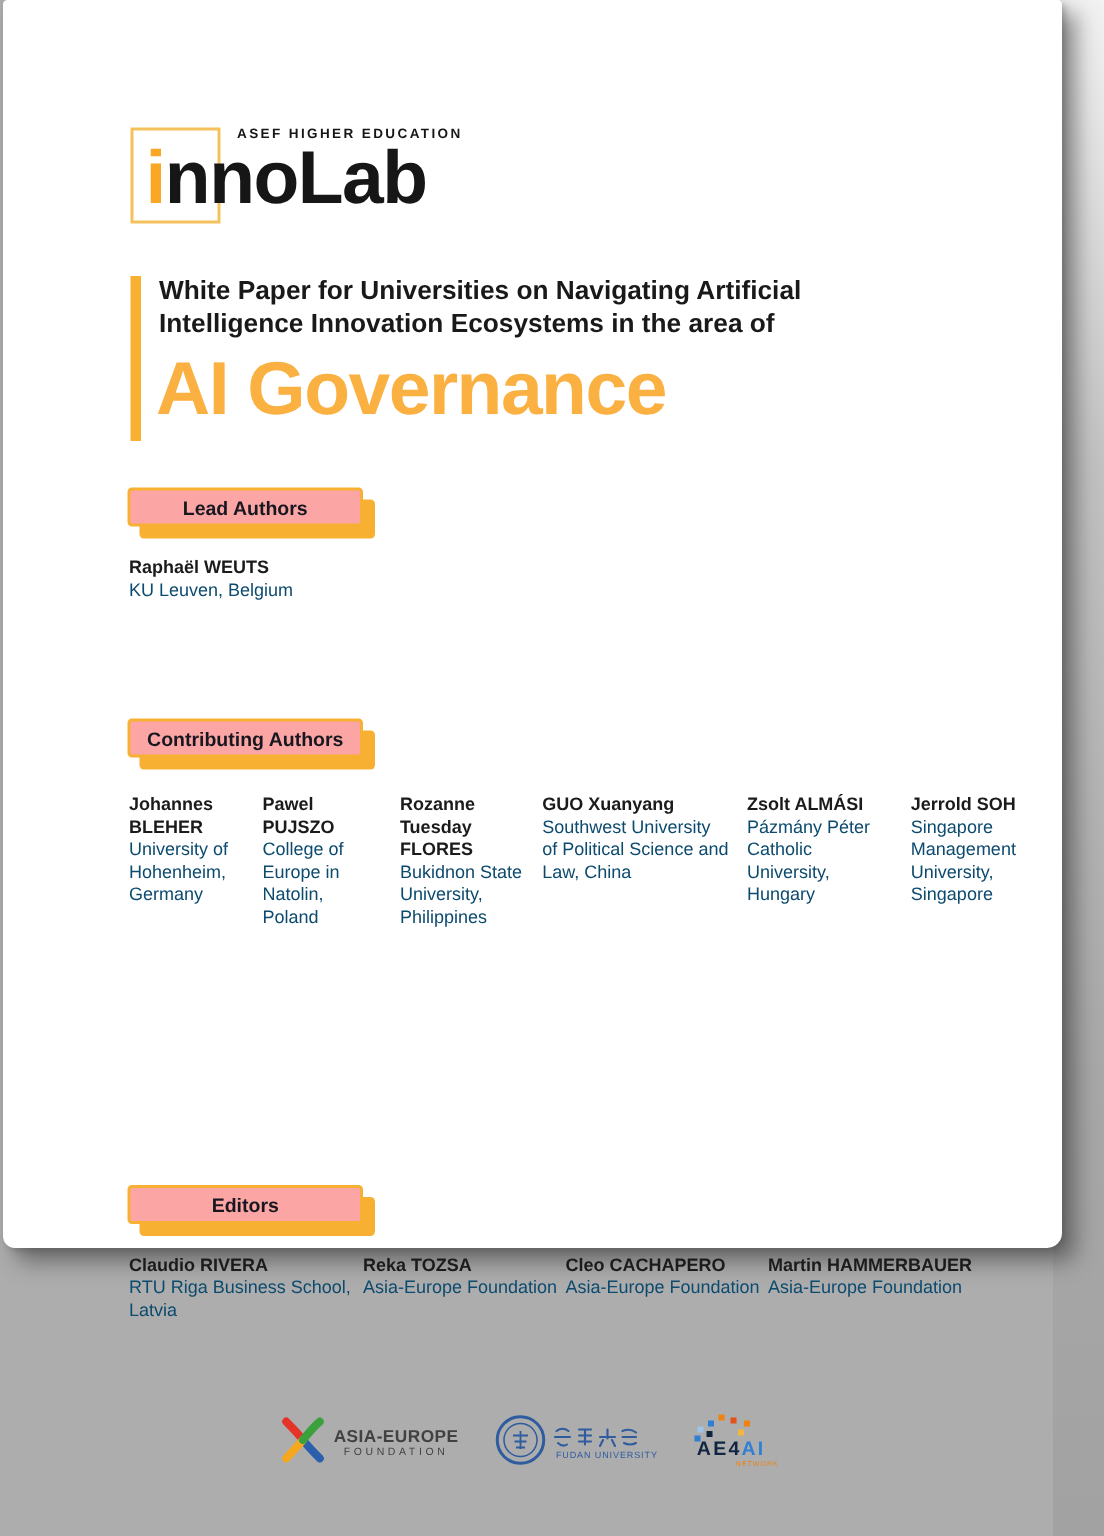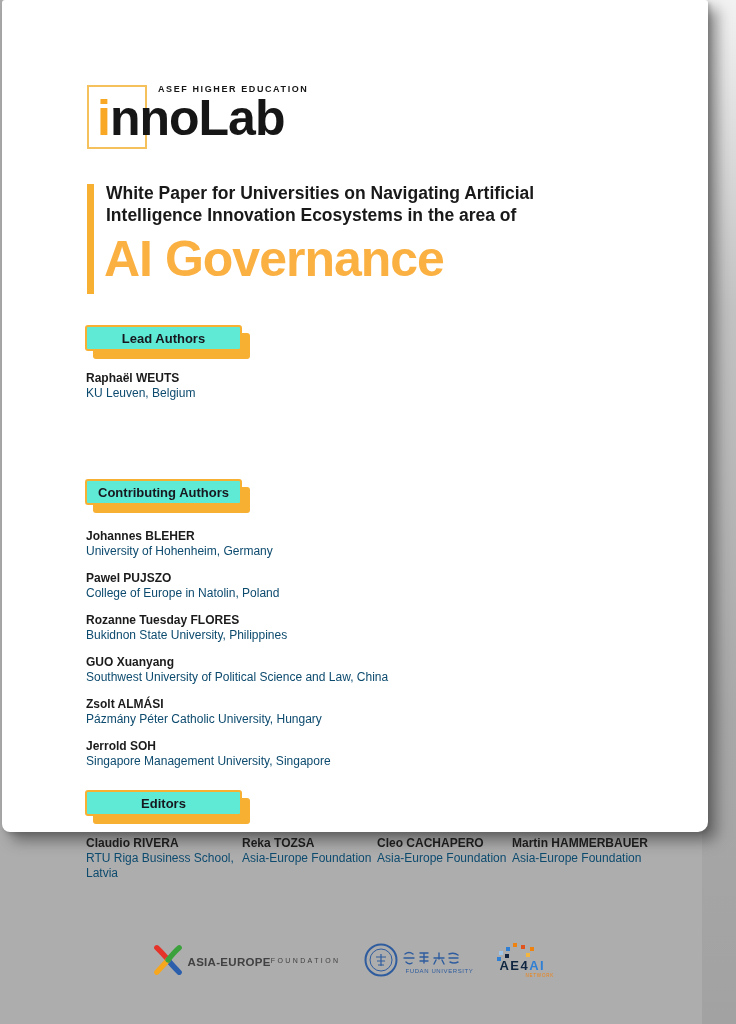--- a/index.html
+++ b/index.html
@@ -38,45 +38,45 @@
     position:absolute;left:104px;top:182px;width:460px;
     font-size:17.5px;font-weight:bold;line-height:22px;color:#191919;
   }
   .headline{
     position:absolute;left:102px;top:230px;
     font-size:50px;font-weight:bold;letter-spacing:-1px;color:#fbb042;white-space:nowrap;
   }
   
   .sec-btn{
     position:absolute;left:83px;width:153px;height:22px;
-    background:#5eead4;border:2px solid #f8b033;border-radius:3px;
+    background:#fca5a5;border:2px solid #f8b033;border-radius:3px;
     box-shadow:8px 8px 0 0 #f8b033;
     display:flex;align-items:center;justify-content:center;
     font-size:13px;font-weight:bold;color:#17171f;
   }
   .btn-lead{top:325px;}
   .btn-contrib{top:479px;}
   .btn-editors{top:790px;}
   
   .author-entry .a-name{font-size:12px;font-weight:bold;color:#1b1b1b;line-height:15px;}
   .author-entry .a-affil{font-size:12px;color:#0c4a6e;line-height:15px;}
   .lead-list{position:absolute;left:84px;top:371px;display:flex;flex-direction:column;gap:32px;}
-  .contrib-list{position:absolute;left:84px;top:529px;display:flex;flex-direction:column;gap:12px;}
+  .contrib-list{position:absolute;left:84px;top:529px;display:flex;flex-direction:row;gap:12px;}
   .editors-row{position:absolute;left:84px;top:836px;display:flex;}
   .editors-row .col1{width:156px;}
   .editors-row .col2{width:135px;}
   .editors-row .col3{width:135px;}
   .editors-row .col4{width:160px;}
   
   .footer{
     position:absolute;left:0;top:934px;width:706px;height:56px;
     display:flex;align-items:center;justify-content:center;gap:24px;
   }
   .aef-logo{display:flex;align-items:center;gap:5px;}
-  .aef-text{display:flex;flex-direction:row;}
+  .aef-text{display:flex;flex-direction:column;align-items:center;}
   .aef-line1{font-size:11.5px;font-weight:bold;letter-spacing:.3px;color:#414042;}
   .aef-line2{font-size:7px;letter-spacing:2.4px;color:#414042;margin-top:1px;}
   .fudan-logo{display:flex;align-items:center;gap:5px;}
   .fudan-right{display:flex;flex-direction:column;}
   .fudan-caption{font-size:6px;letter-spacing:.6px;color:#2e5c9e;margin-top:1px;margin-left:2px;white-space:nowrap;}
   .ae4ai-logo{position:relative;width:60px;height:38px;}
   .px{position:absolute;width:4px;height:4px;}
   .ae4ai-text{position:absolute;left:2px;top:15px;font-size:13px;font-weight:bold;letter-spacing:1.5px;white-space:nowrap;}
   .ae4ai-dark{color:#0f2540;}
   .ae4ai-blue{color:#2f7fd4;text-align:right;}

